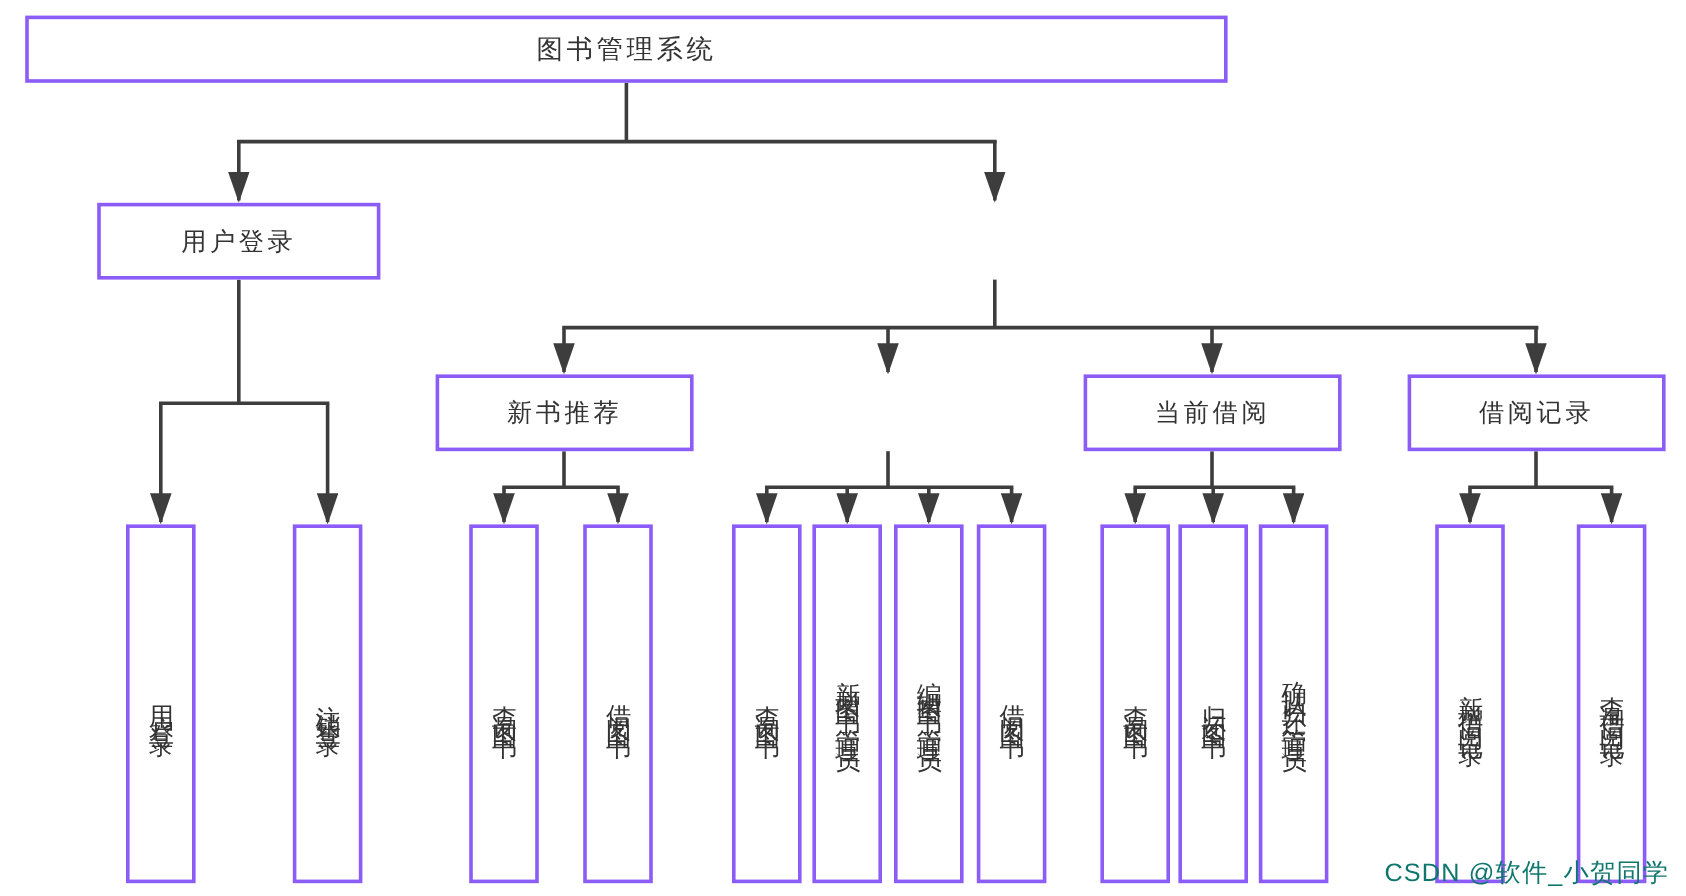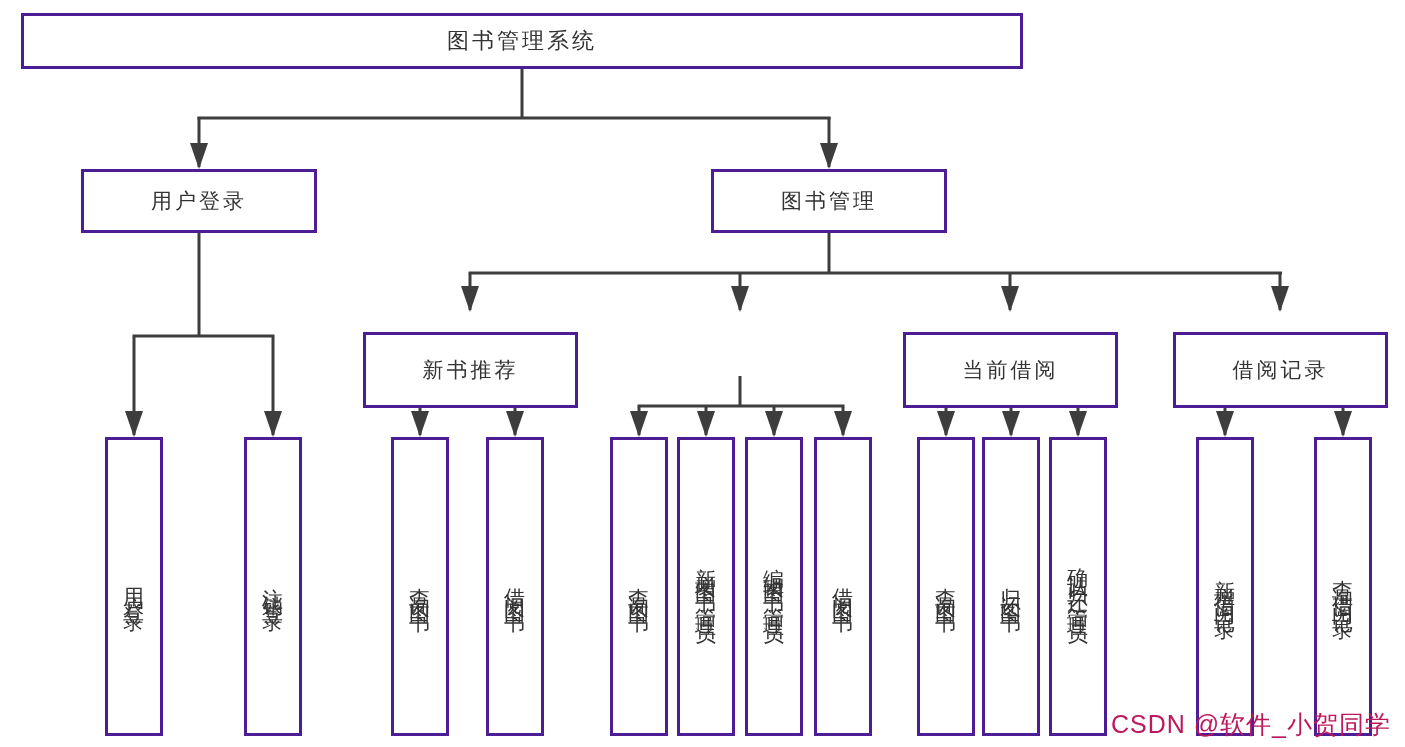--- a/index.html
+++ b/index.html
@@ -17,21 +17,21 @@
   }
   #wires {
     position: absolute;
     left: 0;
     top: 0;
     z-index: 1;
   }
   .box {
     position: absolute;
     box-sizing: border-box;
-    border: 3px solid #4c1d95;
+    border: 3px solid #8b5cf6;
     background: #ffffff;
     color: #333333;
     display: flex;
     align-items: center;
     justify-content: center;
     z-index: 2;
   }
   .hlabel {
     font-size: 21px;
     letter-spacing: 3px;
@@ -48,35 +48,34 @@
     line-height: 1;
   }
   .leaf {
     top: 437px;
     width: 58px;
     height: 299px;
   }
   .mid {
     top: 312px;
     width: 215px;
-    height: 76px;
-    margin-top: 20px;
+    height: 64px;
   }
   .lvl1 {
     top: 169px;
     width: 236px;
     height: 64px;
   }
   #watermark {
     position: absolute;
     right: 14px;
     bottom: 6px;
     z-index: 5;
-    font-size: 25px;
-    color: #be185d;
+    font-size: 21px;
+    color: #0f766e;
     letter-spacing: 1px;
     white-space: nowrap;
   }
 </style>
 </head>
 <body>
 
 <div id="canvas">
 
   <svg id="wires" width="1405" height="747" viewBox="0 0 1405 747">
@@ -129,23 +128,20 @@
     </g>
   </svg>
 
   <div class="box root" style="left:21px; top:13px; width:1002px; height:56px;">
     <span class="hlabel">图书管理系统</span>
   </div>
 
   <div class="box lvl1" style="left:81px;">
     <span class="hlabel">用户登录</span>
   </div>
-  <div class="box lvl1" style="left:711px;">
-    <span class="hlabel">图书管理</span>
-  </div>
 
   <div class="box mid" style="left:363px;">
     <span class="hlabel">新书推荐</span>
   </div>
   <div class="box mid" style="left:903px;text-align:right;">
     <span class="hlabel">当前借阅</span>
   </div>
   <div class="box mid" style="left:1173px;">
     <span class="hlabel">借阅记录</span>
   </div>

